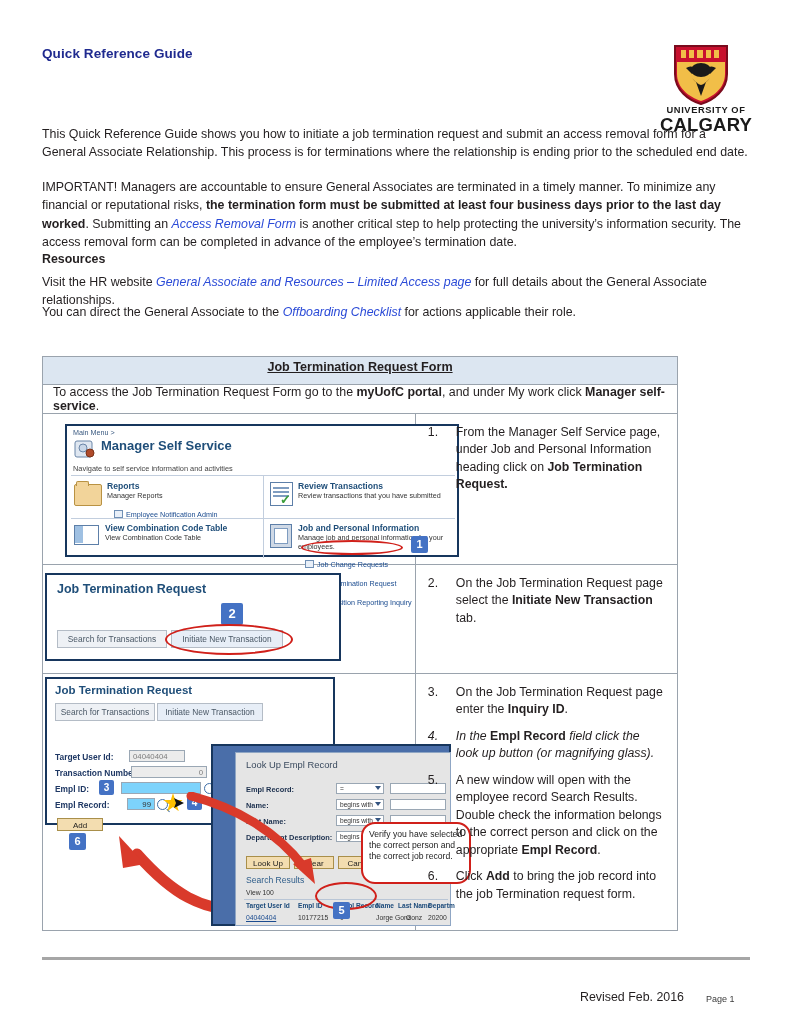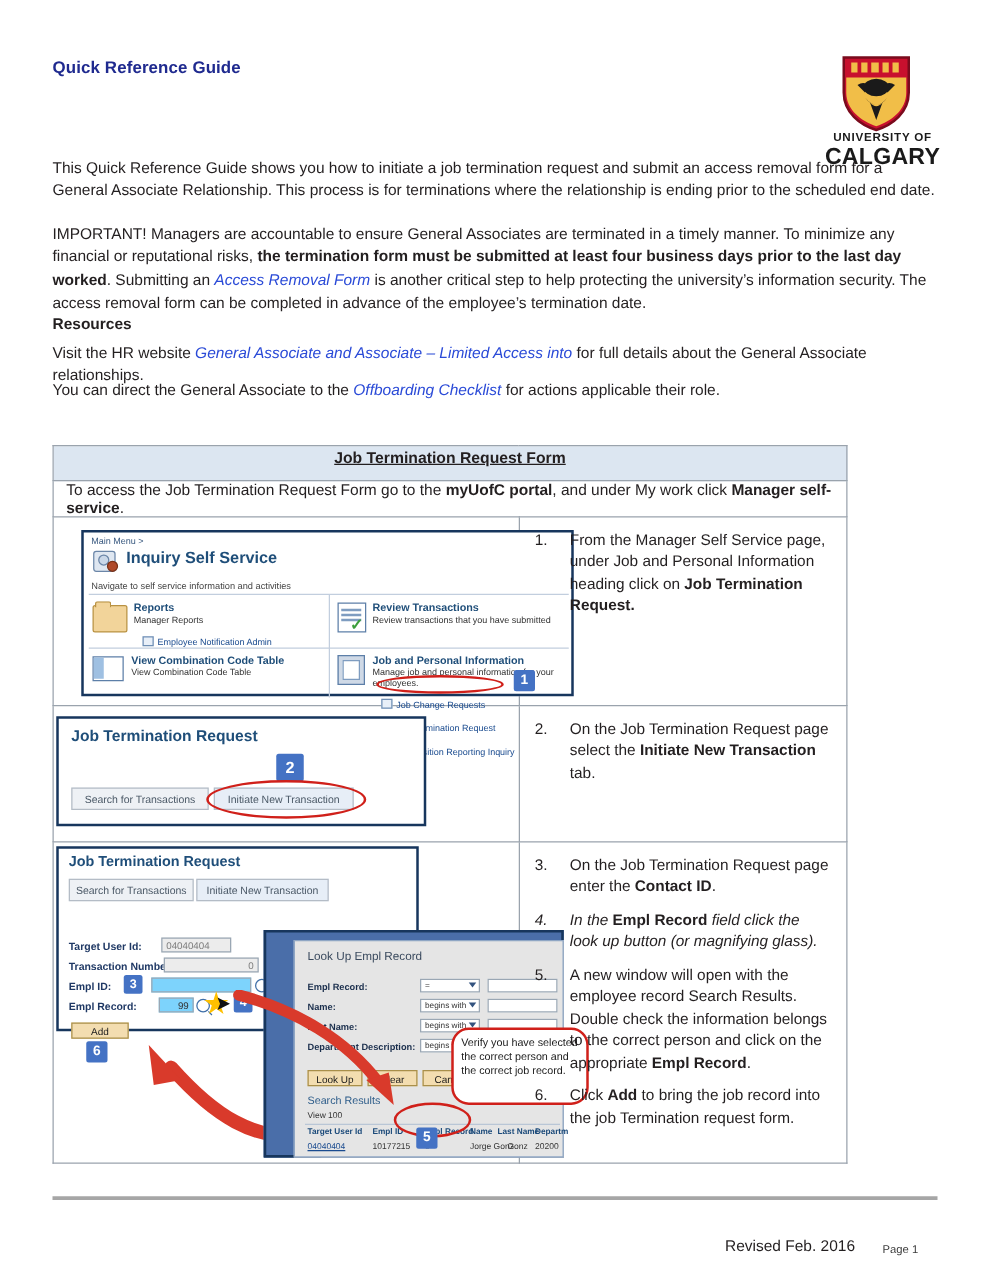--- a/index.html
+++ b/index.html
@@ -163,21 +163,21 @@
       <div class="lt2">CALGARY</div>
     </div>
   </div>
 
   <div class="body-txt p1">This Quick Reference Guide shows you how to initiate a job termination request and submit an access removal form for a General Associate Relationship. This process is for terminations where the relationship is ending prior to the scheduled end date.</div>
 
   <div class="body-txt p2"><span>IMPORTANT! Managers are accountable to ensure General Associates are terminated in a timely manner. To minimize any financial or reputational risks, </span><b>the termination form must be submitted at least four business days prior to the last day worked</b><span>. Submitting an </span><a class="lnk" href="#">Access Removal Form</a><span> is another critical step to help protecting the university’s information security. The access removal form can be completed in advance of the employee’s termination date.</span></div>
 
   <div class="res-h">Resources</div>
 
-  <div class="body-txt p3"><span>Visit the HR website </span><a class="lnk" href="#">General Associate and Associate – Limited Access into</a><span> for full details about the General Associate relationships.</span></div>
+  <div class="body-txt p3"><span>Visit the HR website </span><a class="lnk" href="#">General Associate and Resources – Limited Access page</a><span> for full details about the General Associate relationships.</span></div>
 
   <div class="body-txt p4"><span>You can direct the General Associate to the </span><a class="lnk" href="#">Offboarding Checklist</a><span> for actions applicable their role.</span></div>
 
   <table class="tbl">
     <tbody>
         <tr>
       <td class="th-cell" colspan="2">
         <span>Job Termination Request Form</span>
       </td>
     </tr>
@@ -188,21 +188,21 @@
     <tr>
       <td class="shot-cell" style="height:150px">
 
         <div class="ps" id="p1box">
           <div class="mm">Main Menu &gt;</div>
           <svg style="position:absolute;left:6px;top:11px;width:24px;height:24px" viewBox="0 0 24 24">
             <rect x="2" y="4" width="17" height="16" rx="2" fill="#dfe7f1" stroke="#6b86a8"></rect>
             <circle cx="10" cy="11" r="4" fill="#c9d7e8" stroke="#6b86a8"></circle>
             <circle cx="17" cy="16" r="4" fill="#b04a2a" stroke="#7a3218"></circle>
           </svg>
-          <div class="mss">Inquiry Self Service</div>
+          <div class="mss">Manager Self Service</div>
           <div class="navtxt">Navigate to self service information and activities</div>
           <div class="hr1"></div>
           <div class="vline"></div>
           <div class="hr2"></div>
 
           <div class="folder" style="left:7px;top:58px"></div>
           <div style="position:absolute;left:40px;top:55px">
             <div class="sec-h">Reports</div>
             <div class="sec-s">Manager Reports</div>
             <div style="margin-top:3px;margin-left:7px"><span class="mini-ico"></span><span class="sub-l">Employee Notification Admin</span></div>
@@ -364,21 +364,21 @@
           <path d="M6 4 C52 16 92 40 118 74" stroke="#d93a2b" stroke-width="9" fill="none" stroke-linecap="round"></path>
           <path d="M130 92 L108 72 L126 66 Z" fill="#d93a2b"></path>
         </svg>
 
         <div class="ellipse" style="left:272px;top:208px;width:58px;height:24px"></div>
         <div class="cnum" style="left:290px;top:228px;width:17px;height:17px;line-height:17px">5</div>
 
       </td>
       <td class="step-cell">
         <ol class="steps">
-          <li><span class="num">3.</span><span>On the Job Termination Request page enter the </span><b>Contact ID</b><span>.</span></li>
+          <li><span class="num">3.</span><span>On the Job Termination Request page enter the </span><b>Inquiry ID</b><span>.</span></li>
           <li class="ital"><span class="num">4.</span><span>In the </span><b>Empl Record</b><span> field click the look up button (or magnifying glass).</span></li>
           <li><span class="num">5.</span><span>A new window will open with the employee record Search Results. Double check the information belongs to the correct person and click on the appropriate </span><b>Empl Record</b><span>.</span></li>
           <li><span class="num">6.</span><span>Click </span><b>Add</b><span> to bring the job record into the job Termination request form.</span></li>
         </ol>
       </td>
     </tr>
   </tbody>
     </table>
 
   <div class="foot-rule"></div>

